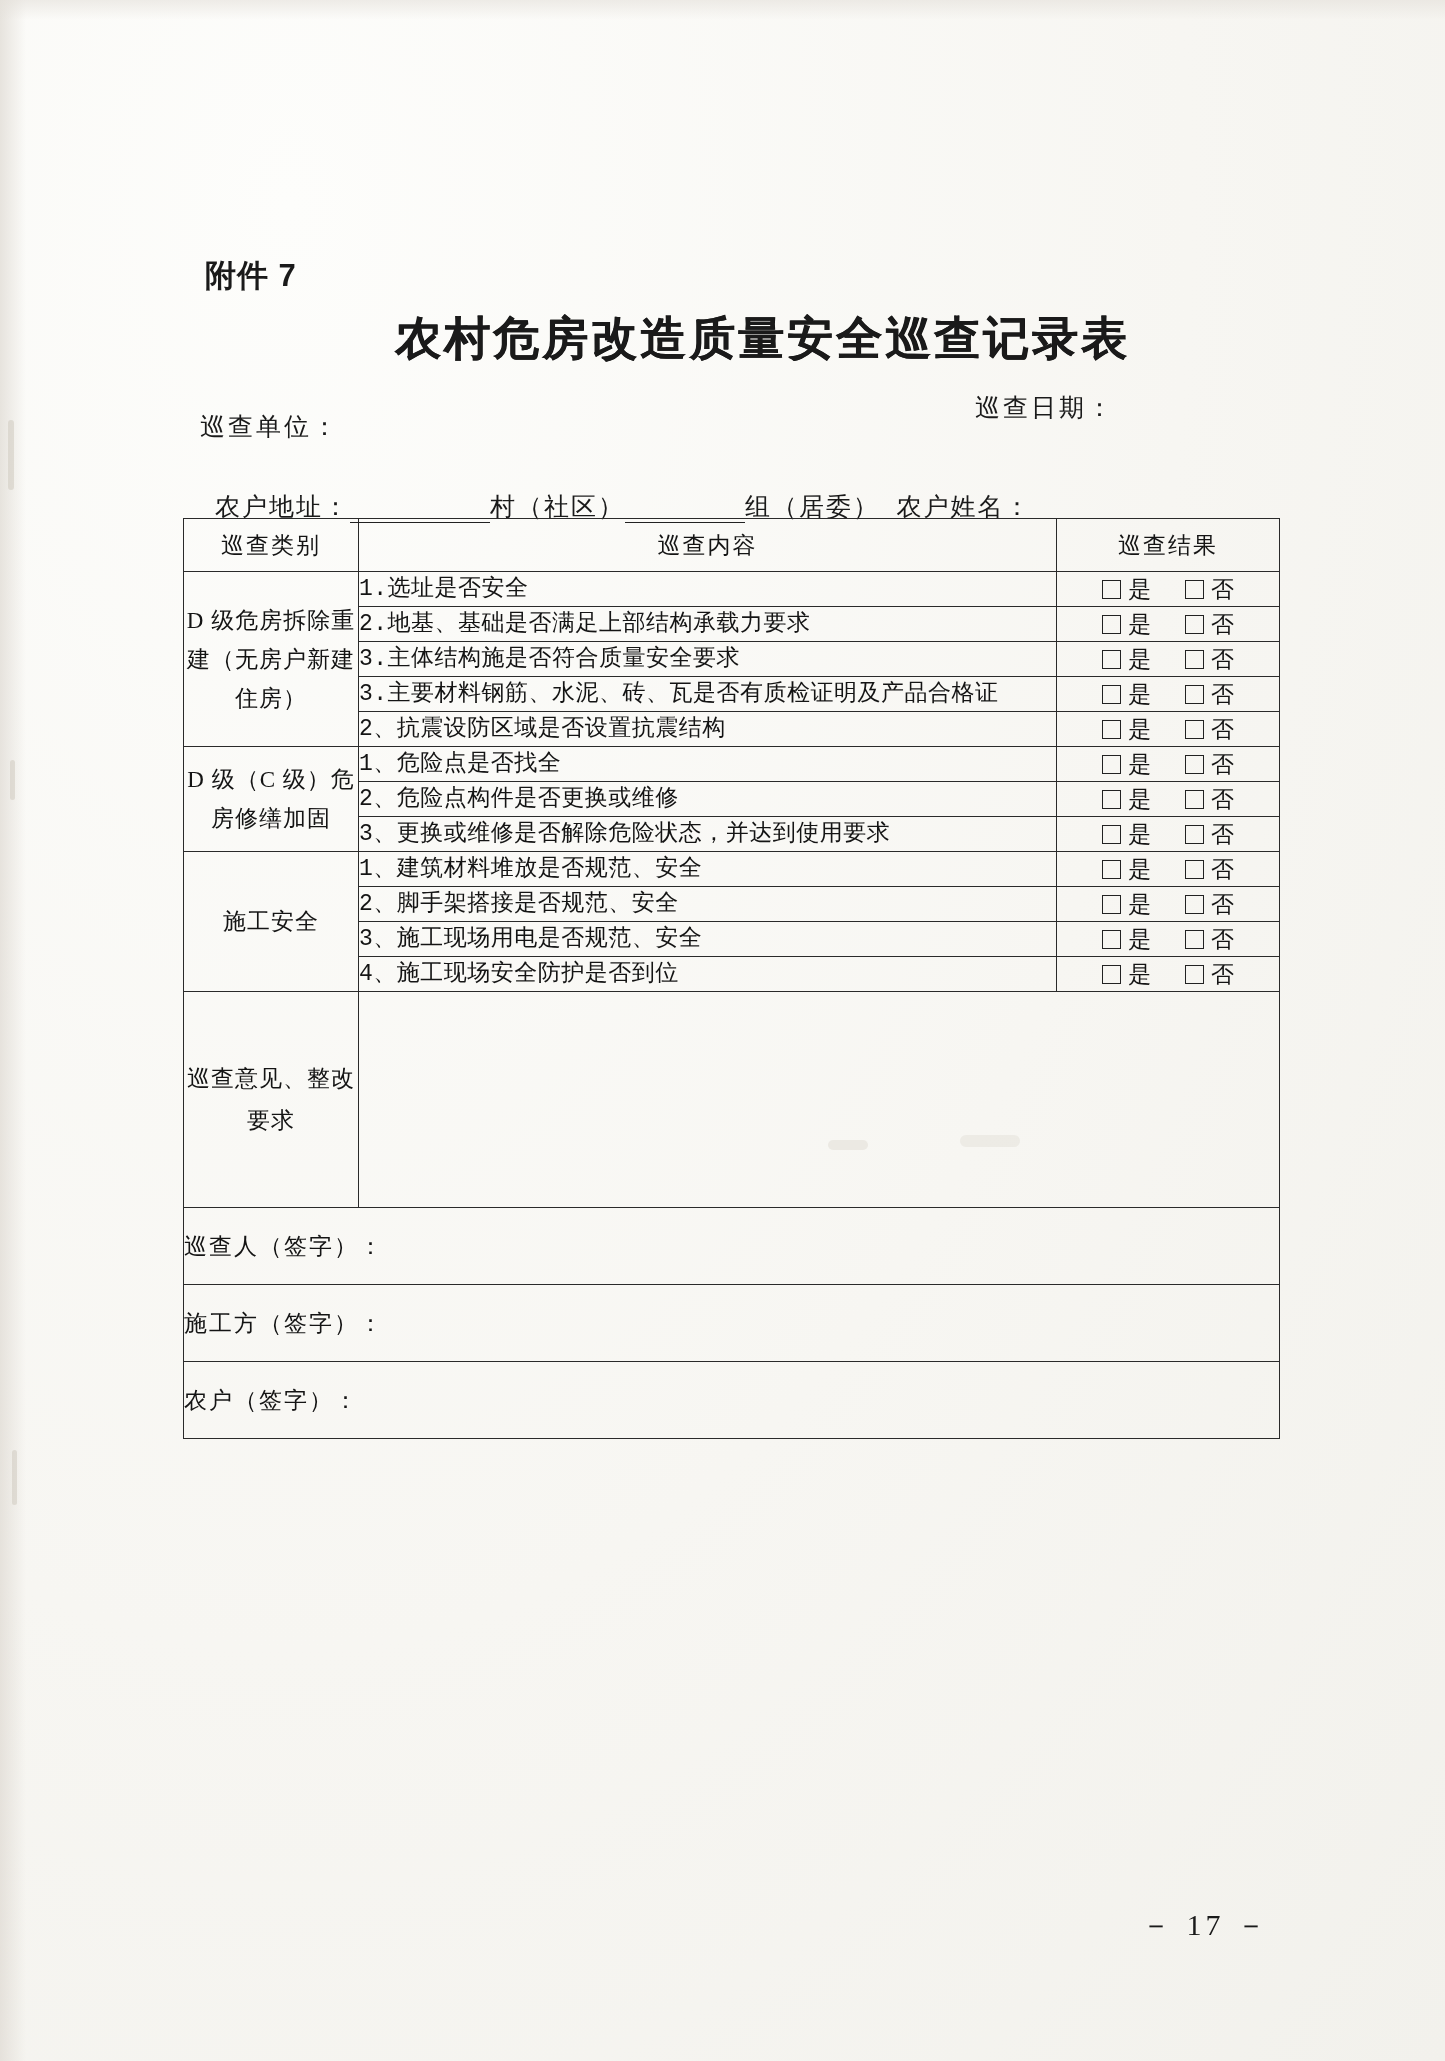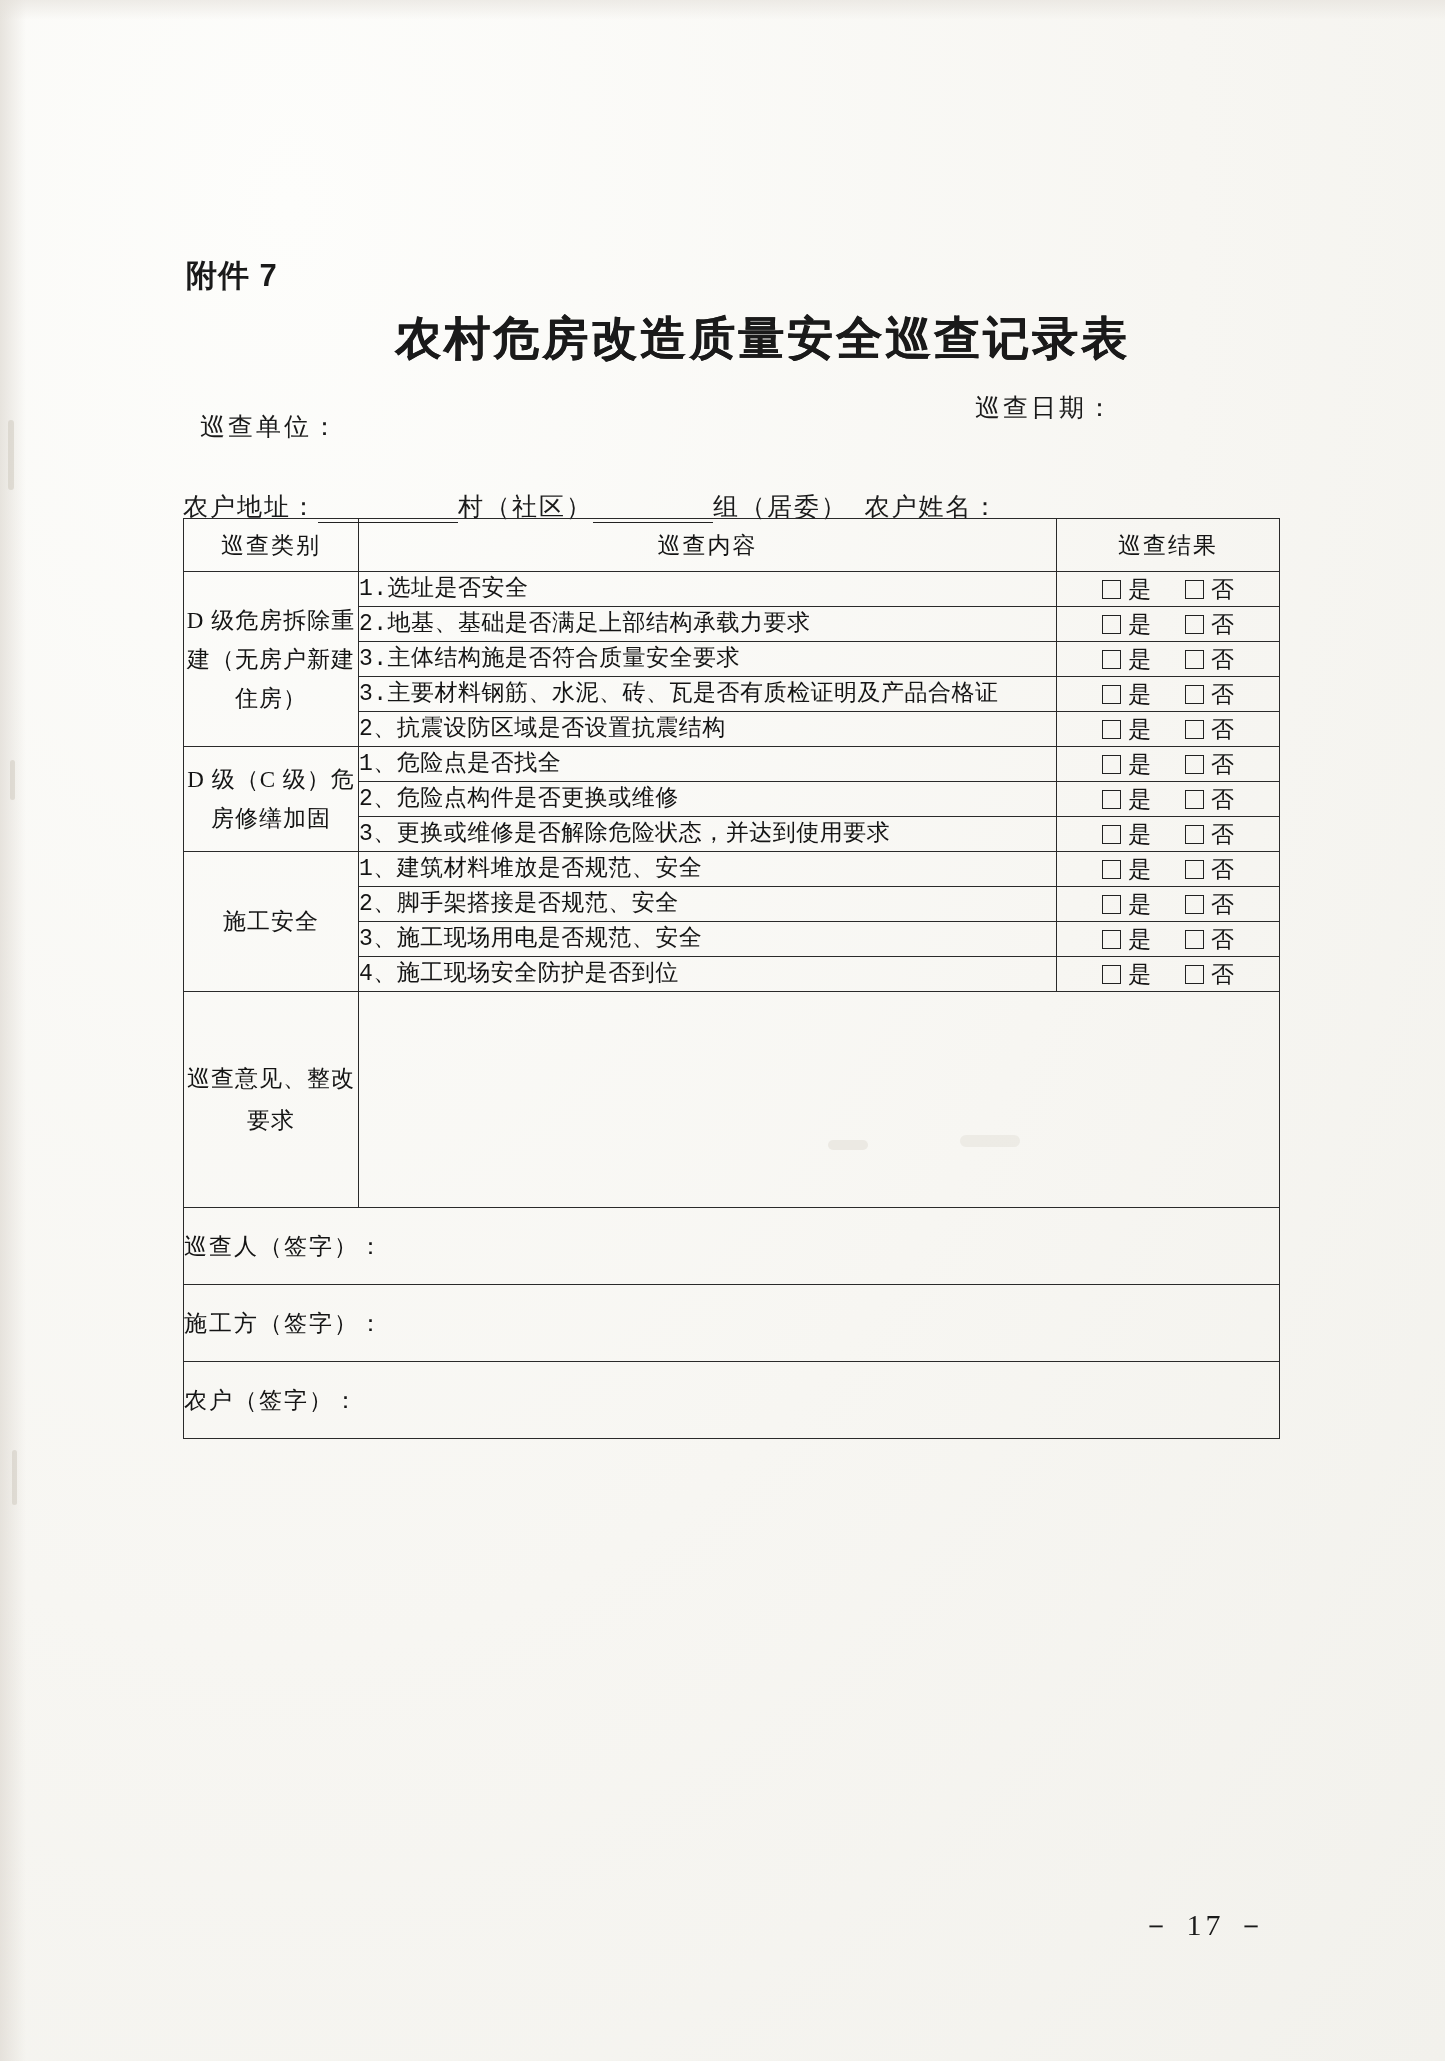--- a/index.html
+++ b/index.html
@@ -42,21 +42,21 @@
   }
 
   .content {
     position: absolute;
     left: 0; top: 0;
     width: 1445px;
   }
 
   .attachment-label {
     position: absolute;
-    left: 186px;
+    left: 205px;
     top: 255px;
     font-size: 31px;
     font-weight: bold;
     letter-spacing: 1px;
     font-family: "Liberation Sans", "DejaVu Sans", sans-serif;
   }
 
   .doc-title {
     position: absolute;
     left: 0; top: 308px;
@@ -79,21 +79,21 @@
   }
   .line-date {
     position: absolute;
     left: 975px;
     top: 391px;
     font-size: 25px;
     letter-spacing: 3px;
   }
   .line-addr {
     position: absolute;
-    left: 183px;
+    left: 215px;
     top: 490px;
     font-size: 25px;
     letter-spacing: 2px;
     white-space: nowrap;
   }
   .blank-line {
     display: inline-block;
     border-bottom: 1.6px solid #222;
     vertical-align: bottom;
   }

